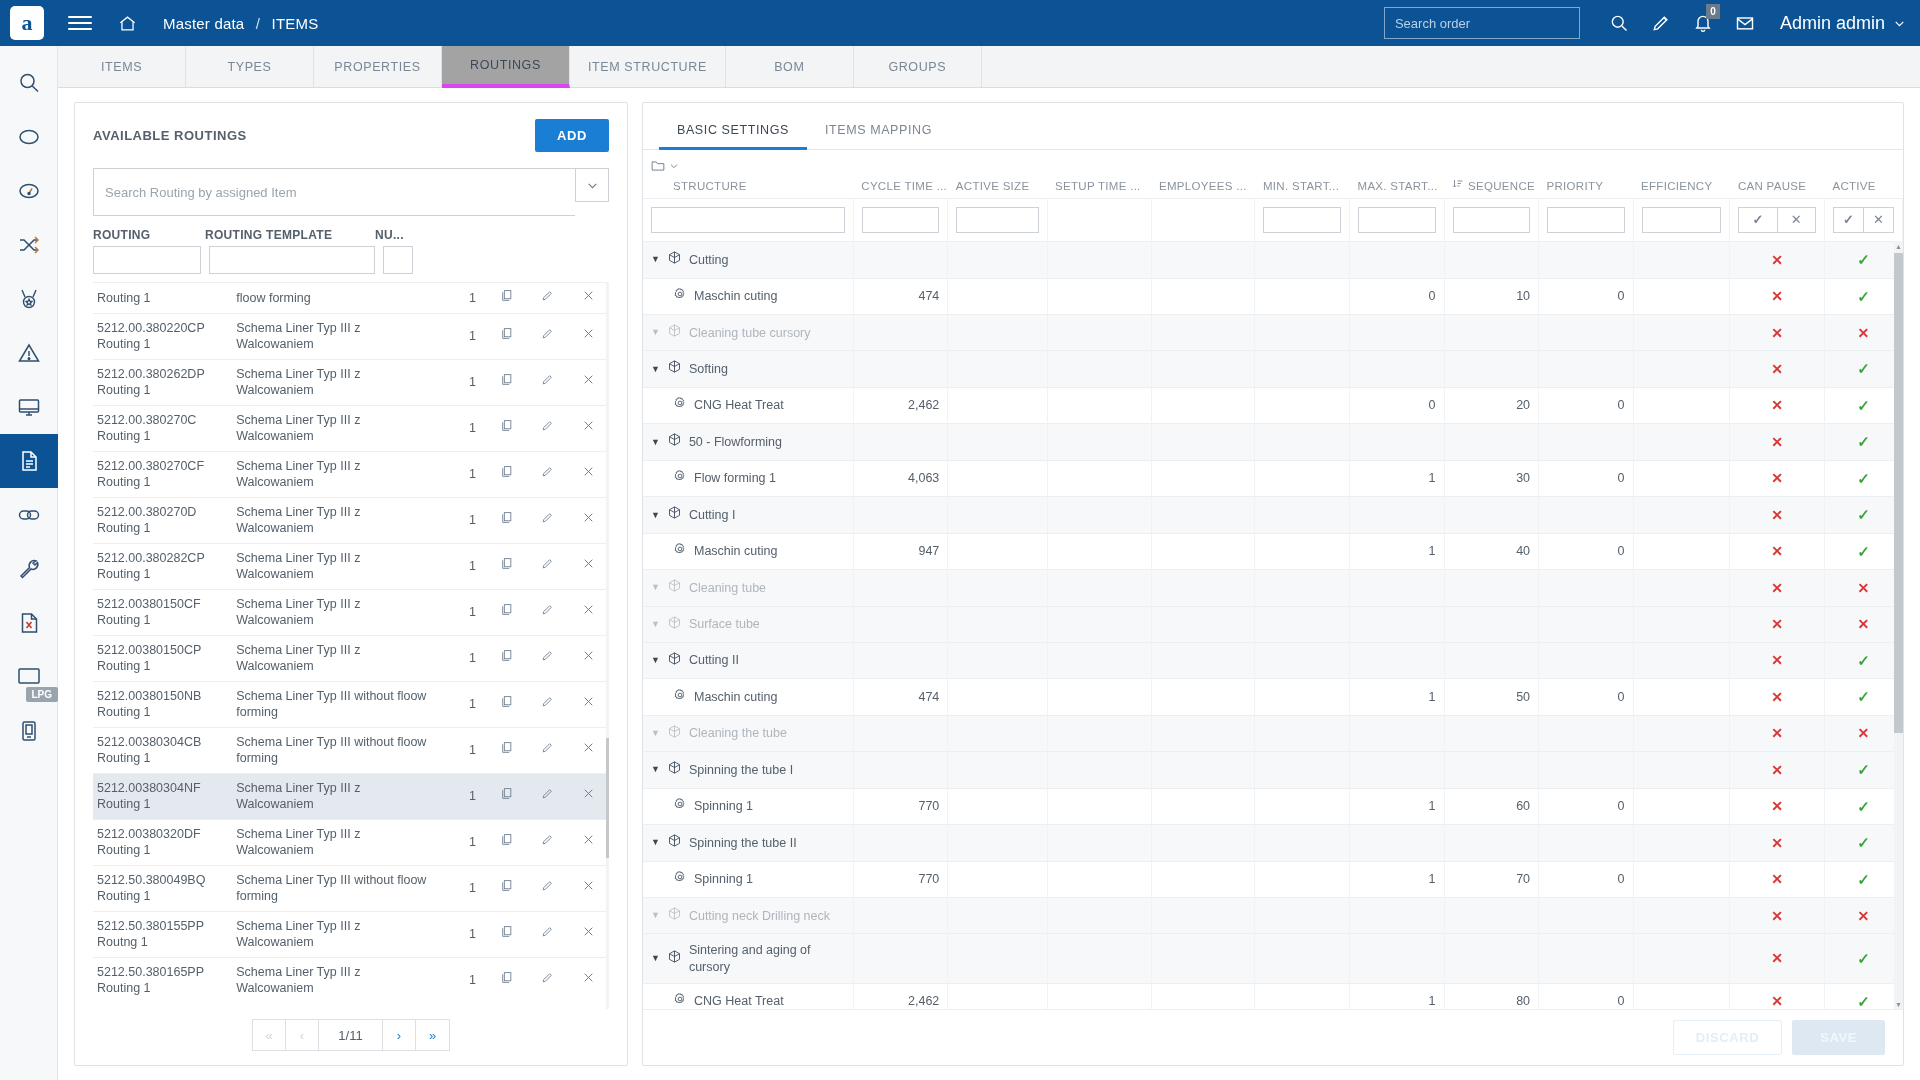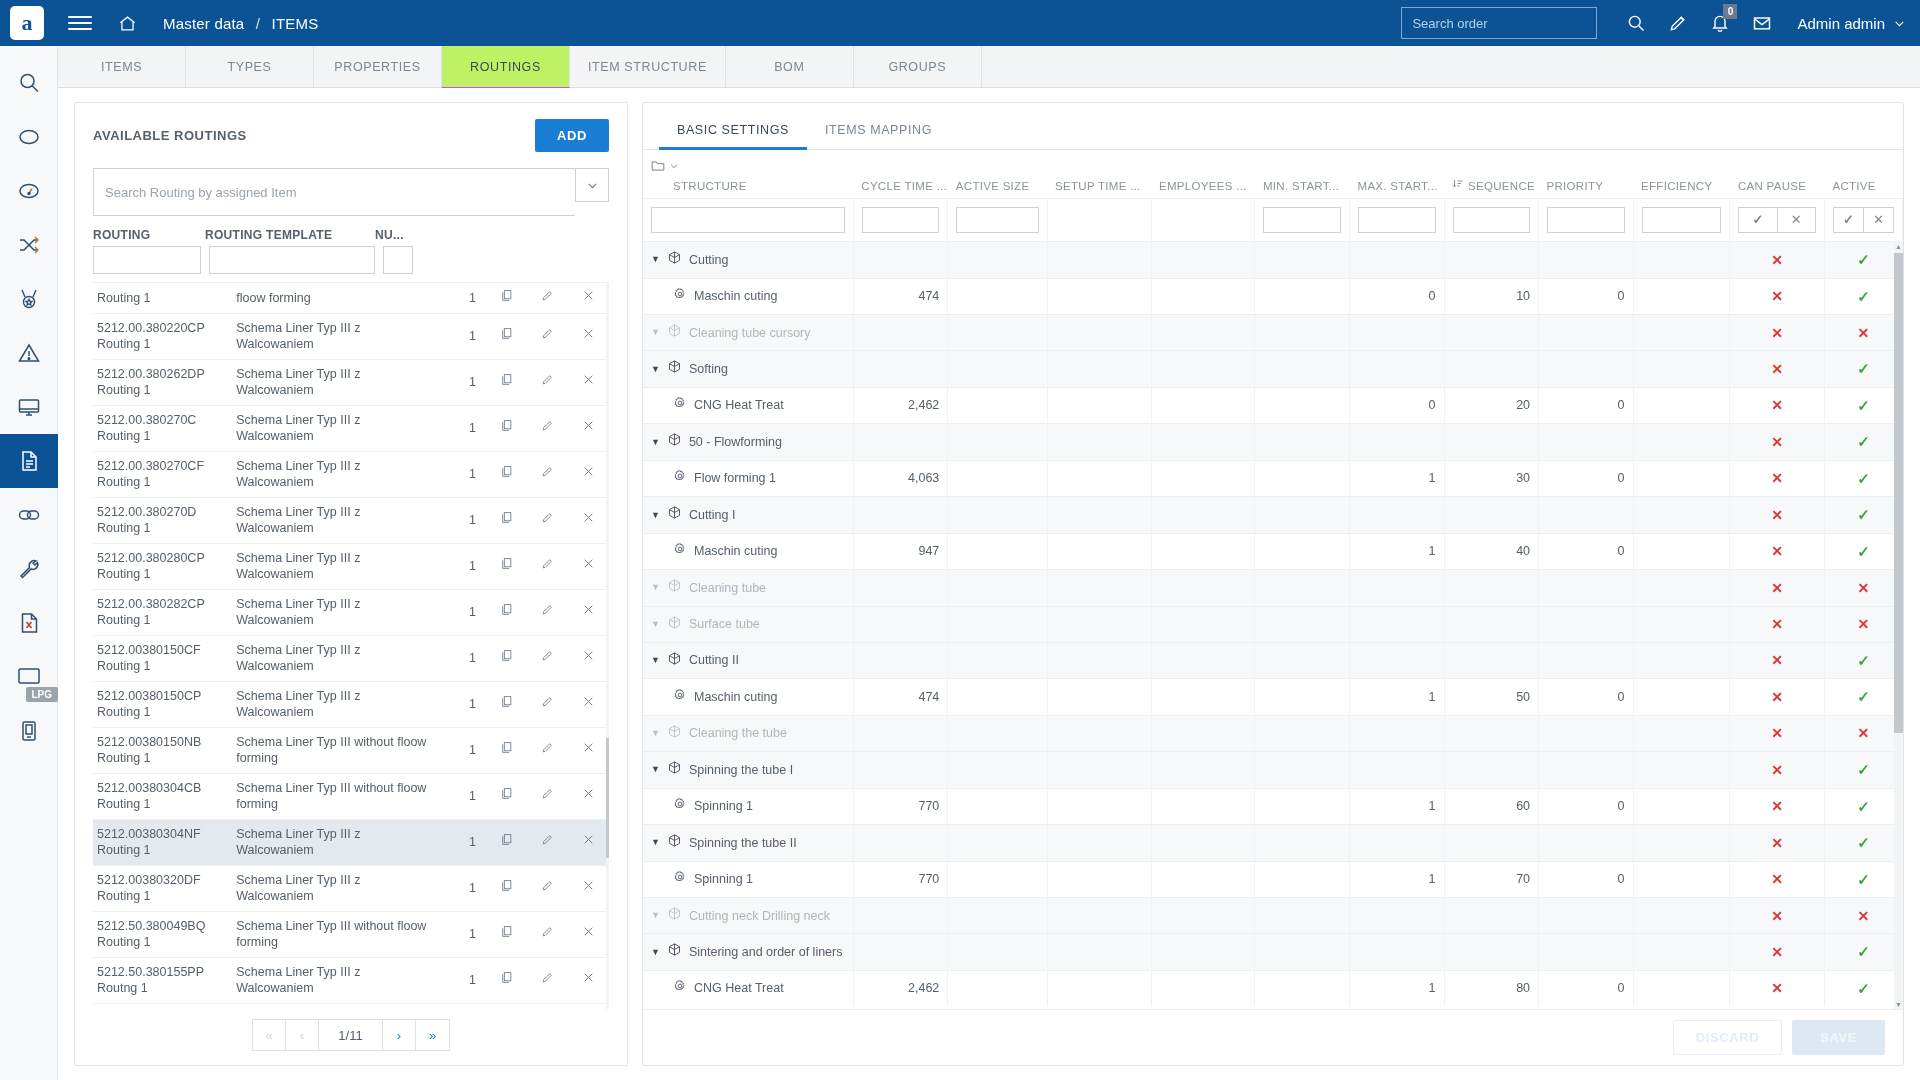--- a/index.html
+++ b/index.html
@@ -32,21 +32,21 @@
     color:#fff;padding:0 10px;font-size:13px; font-family:"Liberation Sans", sans-serif;
     margin-right:18px;
   }
   .search-box::placeholder{ color:#b9d0e6; }
   .ic{ width:42px;height:46px;display:flex;align-items:center;justify-content:center;cursor:pointer;position:relative;}
   .badge{
     position:absolute; top:4px; right:4px; background:#6b7b8c; color:#fff;
     font-size:10px; line-height:13px; min-width:14px; text-align:center; padding:1px 3px;
     font-weight:bold;
   }
-  .user{ color:#fff;font-size:15px; margin-left:14px; display:flex;align-items:center;gap:8px;cursor:pointer;}
+  .user{ color:#fff;font-size:18px; margin-left:14px; display:flex;align-items:center;gap:8px;cursor:pointer;}
 
   
   .body-wrap{ display:flex; height:calc(1080px - 46px); }
 
   
   .rail{
     width:58px; background:#f7f8fa; border-right:1px solid #e2e5e9;
     display:flex; flex-direction:column; align-items:center; padding-top:10px;
     flex:0 0 58px; position:relative;
   }
@@ -61,21 +61,21 @@
   }
 
   
   .content{ flex:1; display:flex; flex-direction:column; min-width:0; background:#fff;}
   .tabs{ height:42px; display:flex; border-bottom:1px solid #d8dde2; background:#fafbfc;}
   .tab{
     min-width:128px; padding:0 18px; display:flex;align-items:center;justify-content:center;
     font-size:12.5px; letter-spacing:.6px; color:#7b8794; background:#f2f4f6;
     border-right:1px solid #dfe3e8; cursor:pointer; font-weight:500;
   }
-  .tab.active{ background:#bef264; color:#3c4858; border-bottom:1px solid #d946ef; margin-bottom:-1px;}
+  .tab.active{ background:#a3a3a3; color:#3c4858; border-bottom:4px solid #d946ef; margin-bottom:-1px;}
   .tab-filler{ flex:1; background:#f2f4f6; border-right:none;}
 
   
   .main{ flex:1; display:flex; padding:14px 16px 14px 16px; gap:14px; min-height:0;}
 
   
   .panel{
     background:#fff;border:1px solid #dfe3e8;border-radius:2px;
     display:flex;flex-direction:column;min-height:0;
   }
@@ -458,35 +458,20 @@
                     </svg></td>
                   <td class="c-ic"><svg width="13" height="13" viewBox="0 0 24 24" fill="none" stroke="#6b7b8c" stroke-width="1.6">
                       <path d="M4 20l4-1 11-11-3-3L5 16l-1 4z"></path>
                     </svg></td>
                   <td class="c-ic"><svg width="13" height="13" viewBox="0 0 24 24" fill="none" stroke="#6b7b8c" stroke-width="1.8">
                       <path d="M5 5l14 14M19 5L5 19"></path>
                     </svg></td>
                 </tr>
                 <tr>
                   <td class="c-routing">5212.00.380270D Routing 1</td>
-                  <td class="c-templ">Schema Liner Typ III z Walcowaniem</td>
-                  <td class="c-num">1</td>
-                  <td class="c-ic"><svg width="13" height="13" viewBox="0 0 24 24" fill="none" stroke="#6b7b8c" stroke-width="1.6">
-                      <rect x="8" y="3" width="12" height="15"></rect>
-                      <path d="M5 6v15h12"></path>
-                    </svg></td>
-                  <td class="c-ic"><svg width="13" height="13" viewBox="0 0 24 24" fill="none" stroke="#6b7b8c" stroke-width="1.6">
-                      <path d="M4 20l4-1 11-11-3-3L5 16l-1 4z"></path>
-                    </svg></td>
-                  <td class="c-ic"><svg width="13" height="13" viewBox="0 0 24 24" fill="none" stroke="#6b7b8c" stroke-width="1.8">
-                      <path d="M5 5l14 14M19 5L5 19"></path>
-                    </svg></td>
-                </tr>
-                <tr>
-                  <td class="c-routing">5212.00.380280CP Routing 1</td>
                   <td class="c-templ">Schema Liner Typ III z Walcowaniem</td>
                   <td class="c-num">1</td>
                   <td class="c-ic"><svg width="13" height="13" viewBox="0 0 24 24" fill="none" stroke="#6b7b8c" stroke-width="1.6">
                       <rect x="8" y="3" width="12" height="15"></rect>
                       <path d="M5 6v15h12"></path>
                     </svg></td>
                   <td class="c-ic"><svg width="13" height="13" viewBox="0 0 24 24" fill="none" stroke="#6b7b8c" stroke-width="1.6">
                       <path d="M4 20l4-1 11-11-3-3L5 16l-1 4z"></path>
                     </svg></td>
                   <td class="c-ic"><svg width="13" height="13" viewBox="0 0 24 24" fill="none" stroke="#6b7b8c" stroke-width="1.8">
@@ -1199,21 +1184,21 @@
                     <td class="cell-ctr"><span class="xmark">✕</span></td>
                   </tr>
                   <tr class="grp ">
                     <td>
                       <div class="node">
                         <span class="caret">▼</span>
                         <span><svg width="15" height="15" viewBox="0 0 24 24" fill="none" stroke="#3c4858" stroke-width="1.4">
                             <path d="M12 3l8 4.5v9L12 21l-8-4.5v-9z"></path>
                             <path d="M12 3v18M4 7.5l8 4.5 8-4.5"></path>
                           </svg></span>
-                        <span>Sintering and order of liners</span>
+                        <span>Sintering and aging of cursory</span>
                       </div>
                     </td>
                     <td class="cell-right"></td>
                     <td class="cell-right"></td>
                     <td class="cell-right"></td>
                     <td class="cell-right"></td>
                     <td class="cell-right"></td>
                     <td class="cell-right"></td>
                     <td class="cell-right"></td>
                     <td class="cell-right"></td>

